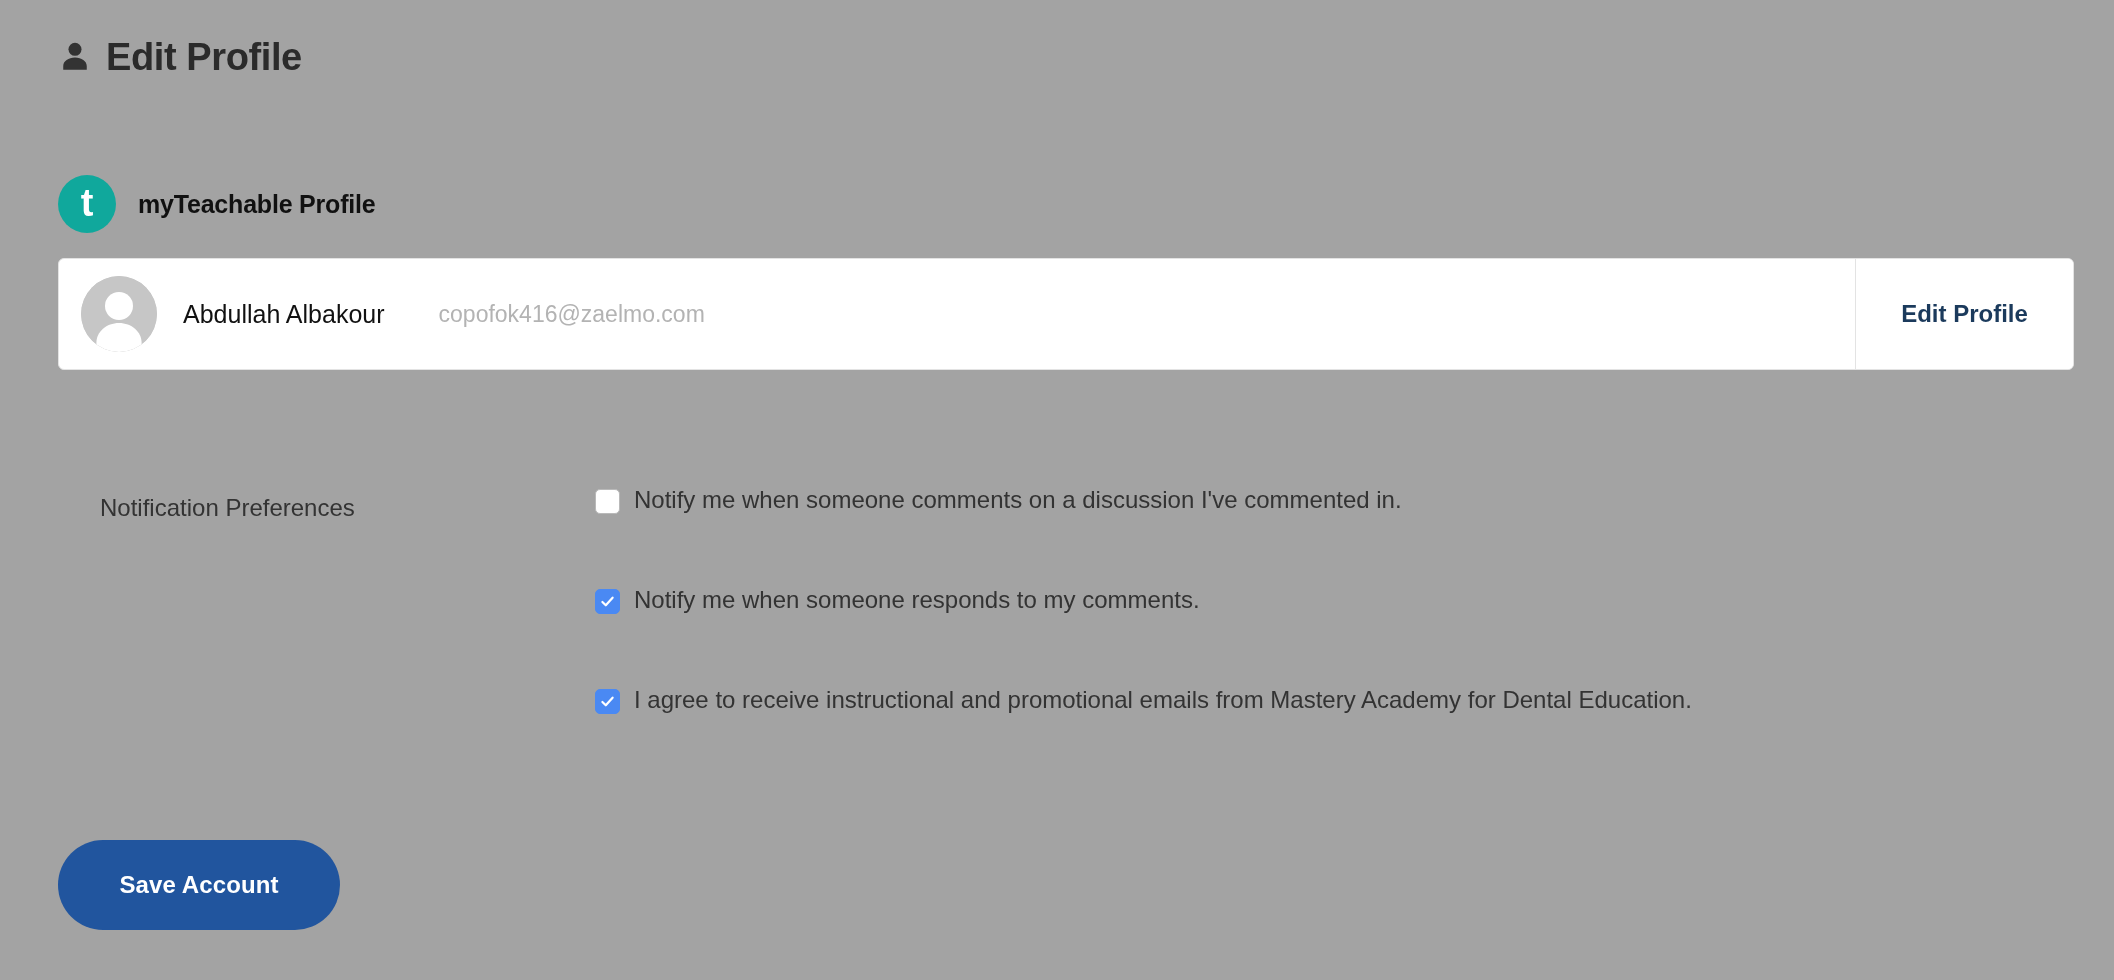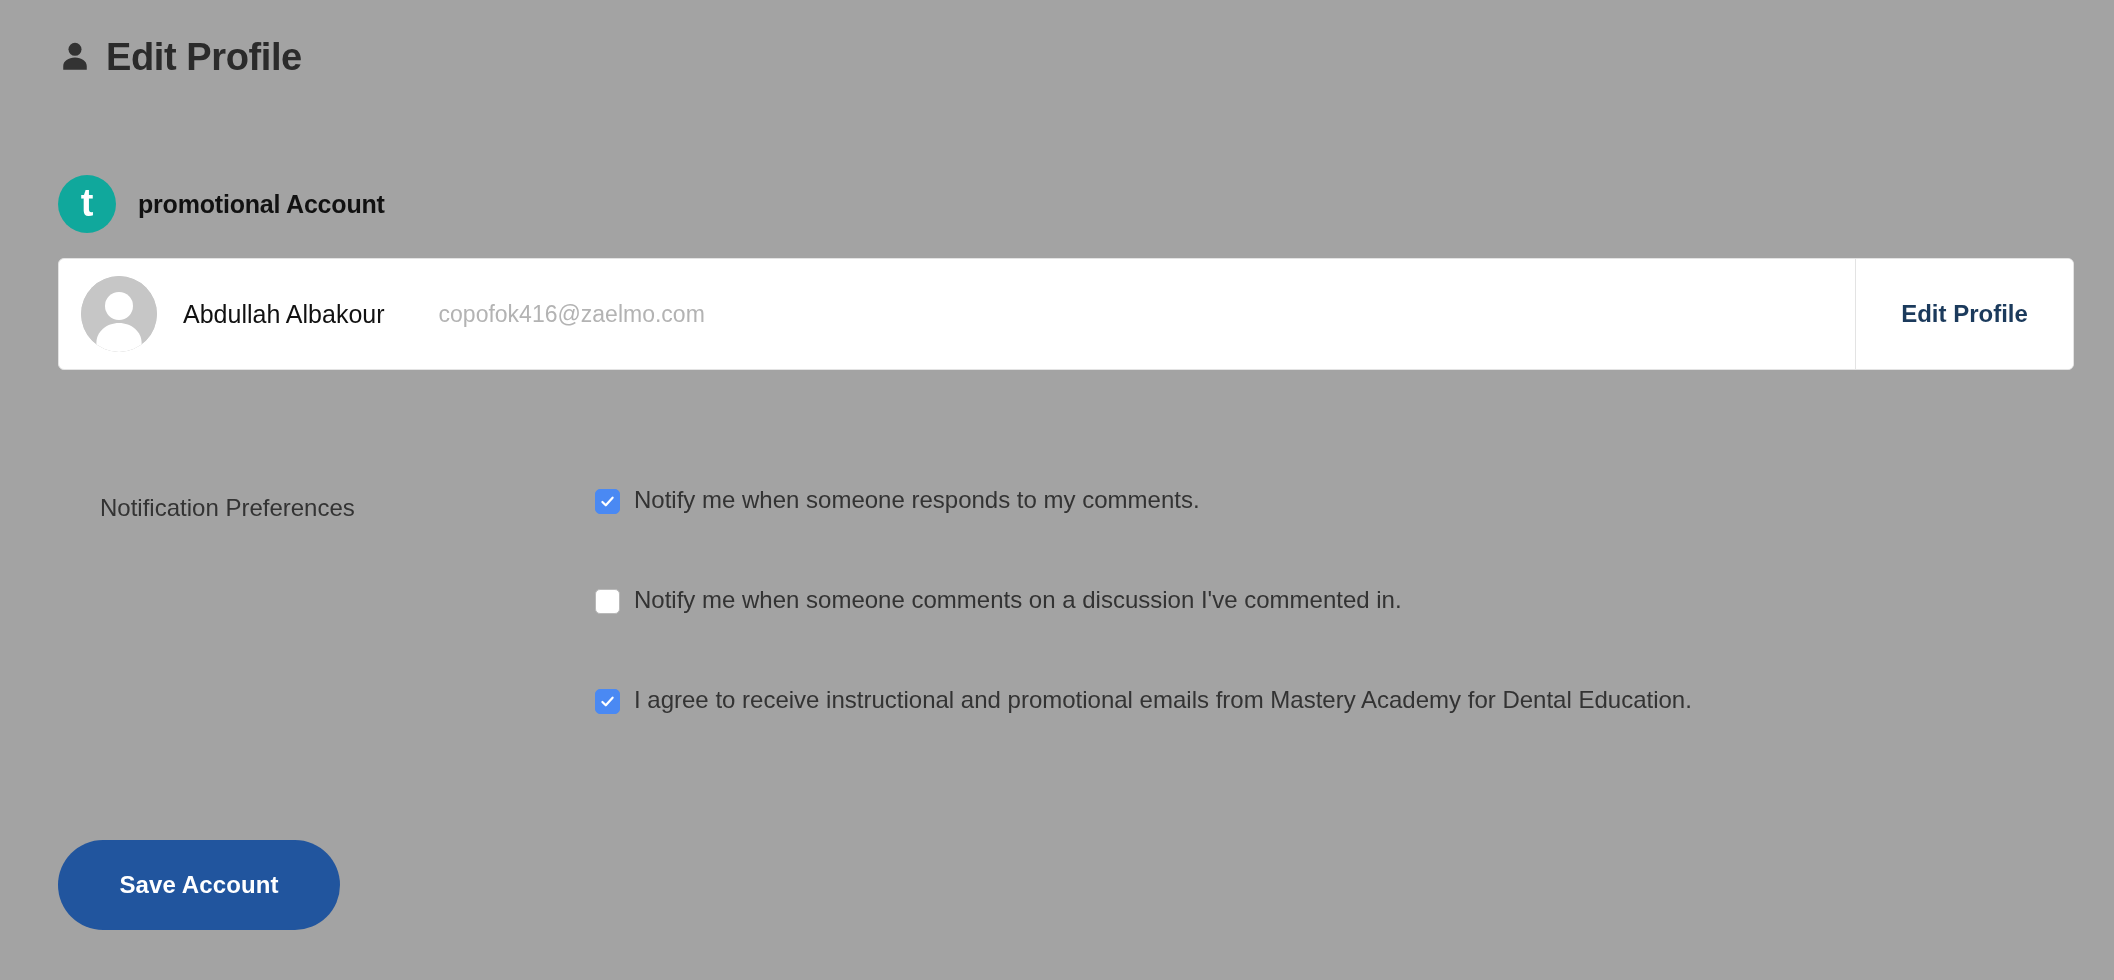--- a/index.html
+++ b/index.html
@@ -223,21 +223,21 @@
       <svg viewBox="0 0 24 24" fill="currentColor" width="34" height="34">
         <circle cx="12" cy="6.6" r="4.6"></circle>
         <path d="M12 12.4c-4.6 0-8.3 2.6-8.3 5.9V21h16.6v-2.7c0-3.3-3.7-5.9-8.3-5.9z"></path>
       </svg>
     </span>
     <h1>Edit Profile</h1>
   </div>
 
   <div class="account-heading">
     <span class="teachable-logo">t</span>
-    <span class="account-name">promotional Account</span>
+    <span class="account-name">myTeachable Profile</span>
   </div>
 
   <div class="account-card">
     <div class="identity">
       <span class="avatar">
         <svg viewBox="0 0 76 76" width="76" height="76" aria-hidden="true">
           <circle cx="38" cy="38" r="38" fill="#c6c6c6"></circle>
           <circle cx="38" cy="30" r="14" fill="#ffffff"></circle>
           <path d="M38 47c-12.5 0-22.6 8.8-22.6 19.7V76h45.2v-9.3C60.6 55.8 50.5 47 38 47z" fill="#ffffff"></path>
         </svg>
@@ -247,33 +247,33 @@
     </div>
     <div class="card-action edit">Edit Profile</div>
   </div>
 
   <div class="prefs">
     <div class="prefs-label">Notification Preferences</div>
 
     <div class="prefs-list">
 
       <label class="pref-row">
+        <span class="cbox off">
+          
+        </span>
+        <span class="pref-text">Notify me when someone comments on a discussion I've commented in.</span>
+      </label>
+
+      <label class="pref-row">
         <span class="cbox on">
           <svg class="tick" viewBox="0 0 20 20" fill="none" stroke="currentColor" stroke-width="2.6" stroke-linecap="round" stroke-linejoin="round">
             <path d="M4 10.5 L8 14.5 L16 5.5"></path>
           </svg>
         </span>
         <span class="pref-text">Notify me when someone responds to my comments.</span>
-      </label>
-
-      <label class="pref-row">
-        <span class="cbox off">
-          
-        </span>
-        <span class="pref-text">Notify me when someone comments on a discussion I've commented in.</span>
       </label>
 
       <label class="pref-row">
         <span class="cbox on">
           <svg class="tick" viewBox="0 0 20 20" fill="none" stroke="currentColor" stroke-width="2.6" stroke-linecap="round" stroke-linejoin="round">
             <path d="M4 10.5 L8 14.5 L16 5.5"></path>
           </svg>
         </span>
         <span class="pref-text">I agree to receive instructional and promotional emails from Mastery Academy for Dental Education.</span>
       </label>

